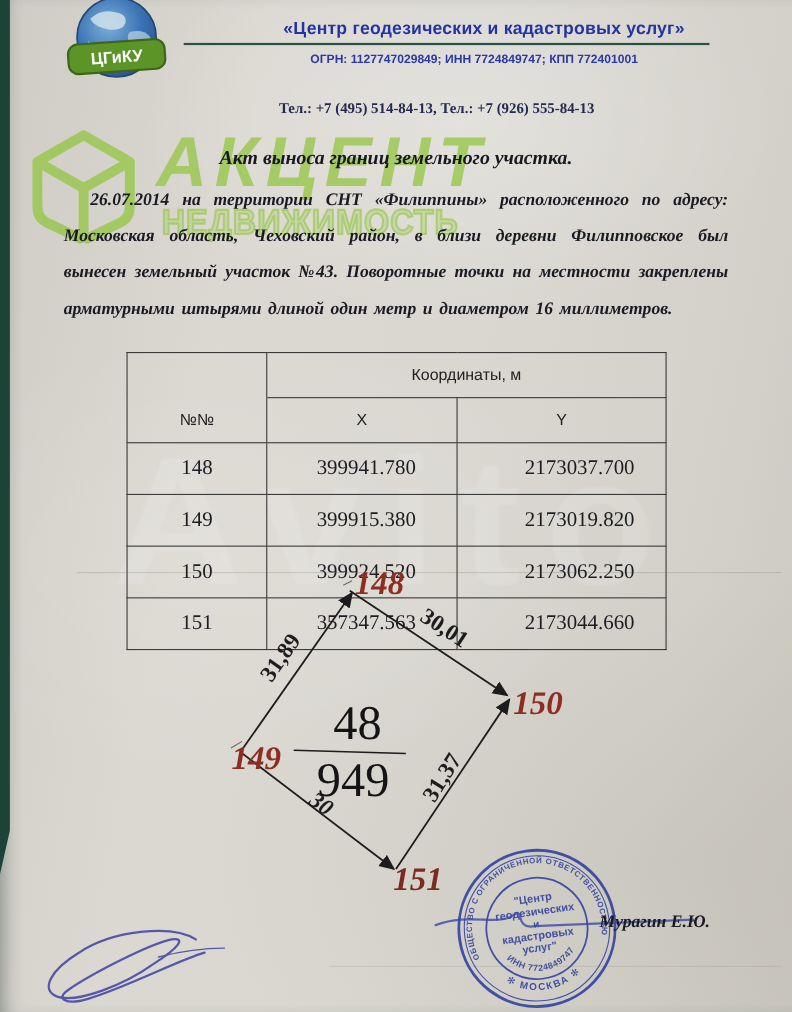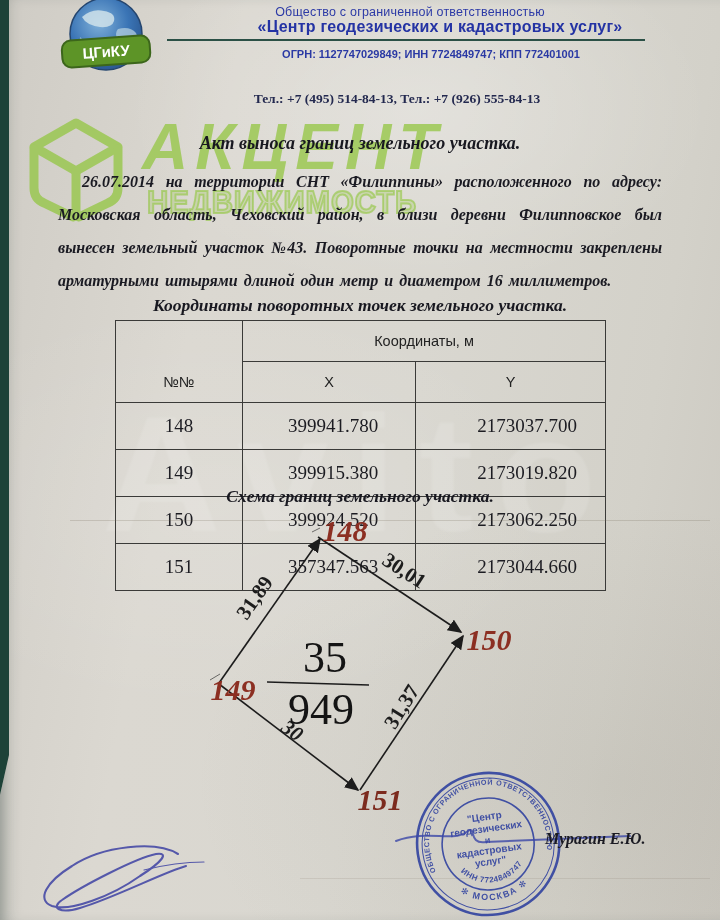--- a/index.html
+++ b/index.html
@@ -81,30 +81,28 @@
     <circle cx="46" cy="37" r="36" fill="url(#gl)" stroke="#24456f" stroke-width="1.5"></circle>
     <path d="M 22,20 q 10,-9 22,-6 q 12,2 10,10 q -2,7 -14,6 q -14,-2 -18,-10 z" fill="#cfe2ea" opacity=".85"></path>
     <path d="M 58,32 q 12,-3 18,4 q 4,7 -4,12 q -9,4 -14,-4 q -4,-8 0,-12 z" fill="#bcd6e2" opacity=".7"></path>
     <path d="M 20,40 q 8,6 6,14 q -8,-4 -6,-14 z" fill="#bcd6e2" opacity=".6"></path>
     <g transform="rotate(-4 46 54)">
       <rect x="2" y="41" width="88" height="27" rx="9" fill="#5d9427" stroke="#3c661b" stroke-width="2"></rect>
       <text x="46" y="60" text-anchor="middle" font-size="15" font-weight="bold" fill="#ffffff">ЦГиКУ</text>
     </g>
   </svg>
 
-  <div class="abs sans hline1">Общество с ограниченной ответственностью</div>
   <div class="abs sans hline2">«Центр геодезических и кадастровых услуг»</div>
   <div class="abs grnline"></div>
   <div class="abs sans hline3">ОГРН: 1127747029849; ИНН 7724849747; КПП 772401001</div>
   <div class="abs serif hline4">Тел.: +7 (495) 514-84-13, Тел.: +7 (926) 555-84-13</div>
 
   <div class="abs serif doc-title">Акт выноса границ земельного участка.</div>
   <div class="abs serif doc-body">26.07.2014  на территории СНТ «Филиппины» расположенного по адресу: Московская область, Чеховский район, в близи деревни Филипповское был вынесен земельный участок №43. Поворотные точки на местности закреплены арматурными штырями длиной один метр и диаметром 16 миллиметров.</div>
 
-  <div class="abs serif tbl-title">Координаты поворотных точек земельного участка.</div>
   <table class="coords">
     <colgroup>
         <col style="width:127px">
         <col style="width:173px">
         <col style="width:190px">
       </colgroup>
     <tbody>
         <tr>
       <td class="th" style="border-bottom:none"></td>
       <td class="th" colspan="2">Координаты, м</td>
@@ -133,21 +131,20 @@
       <td class="td">151</td>
       <td class="td shift20">357347.563</td>
       <td class="td shift45">2173044.660</td>
     </tr>
   </tbody>
     </table>
 
   <div class="crease" style="left:70px;top:520px;width:640px;"></div>
   <div class="crease" style="left:300px;top:878px;width:410px;opacity:.6"></div>
 
-  <div class="abs serif scheme-title">Схема границ земельного участка.</div>
   <svg class="abs" style="left:140px;top:500px" width="420" height="320" viewBox="0 0 420 320">
     <defs>
       <marker id="arr" markerWidth="10" markerHeight="10" refX="8" refY="4" orient="auto">
         <path d="M0,0 L9,4 L0,8 z" fill="#1c1c1c"></path>
       </marker>
     </defs>
     <g stroke="#1c1c1c" stroke-width="1.6" fill="none">
       <line x1="79" y1="183" x2="180" y2="39" marker-end="url(#arr)"></line>
       <line x1="178" y1="37" x2="321" y2="132" marker-end="url(#arr)"></line>
       <line x1="220" y1="290" x2="323" y2="136" marker-end="url(#arr)"></line>
@@ -157,21 +154,21 @@
     </g>
   </svg>
   <div class="lbl ptlbl" style="left:345px;top:531px;">148</div>
   <div class="lbl ptlbl" style="left:233px;top:690px;">149</div>
   <div class="lbl ptlbl" style="left:489px;top:640px;">150</div>
   <div class="lbl ptlbl" style="left:380px;top:800px;color:#7c2b1e;">151</div>
   <div class="lbl sidelbl" style="left:255px;top:598px;transform:translate(-50%,-50%) rotate(-55deg);">31,89</div>
   <div class="lbl sidelbl" style="left:404px;top:571px;transform:translate(-50%,-50%) rotate(33deg);">30,01</div>
   <div class="lbl sidelbl" style="left:402px;top:707px;transform:translate(-50%,-50%) rotate(-58deg);">31,37</div>
   <div class="lbl sidelbl" style="left:292px;top:731px;transform:translate(-50%,-50%) rotate(35deg);font-style:italic;">30</div>
-  <div class="lbl plotnum" style="left:325px;top:657px;">35</div>
+  <div class="lbl plotnum" style="left:325px;top:657px;">48</div>
   <div class="lbl plotnum" style="left:321px;top:709px;">949</div>
 
 
   <svg class="abs" style="left:28px;top:838px" width="200" height="80" viewBox="0 0 200 80">
     <g fill="none" stroke="#4347a5" stroke-width="2.1" stroke-linecap="round" opacity=".88">
       <path d="M 150,16 C 128,2 74,8 44,28 C 18,44 8,62 24,68 C 42,74 84,58 112,38 C 134,24 142,14 128,16 C 108,20 54,48 34,62 C 22,70 32,76 52,70 C 86,60 136,34 158,28"></path>
       <path d="M 116,32 C 140,26 158,24 176,24" stroke-width="1.2"></path>
     </g>
   </svg>
 

